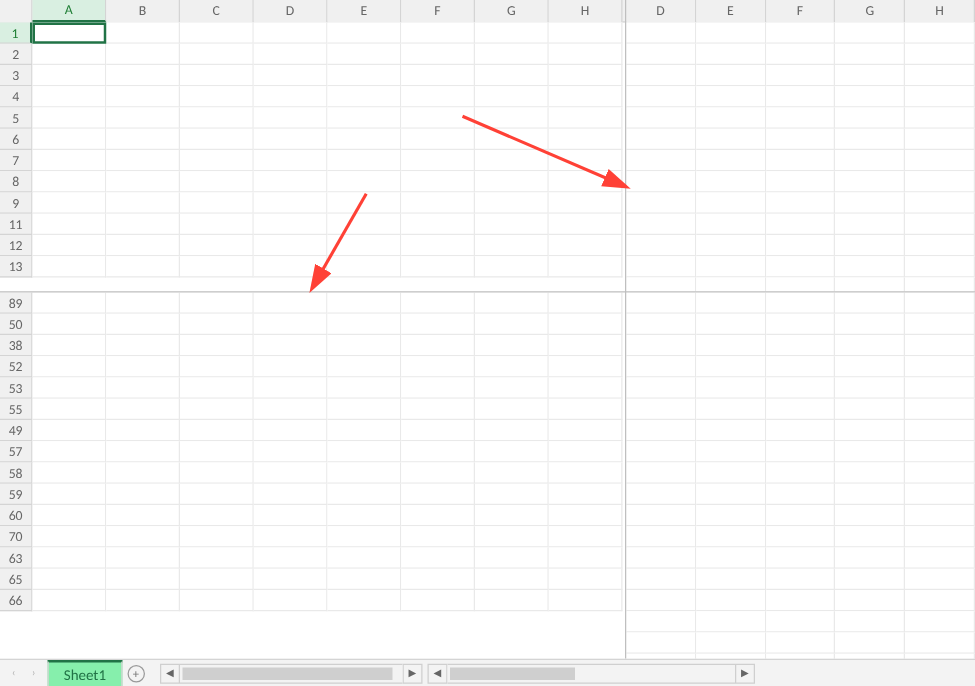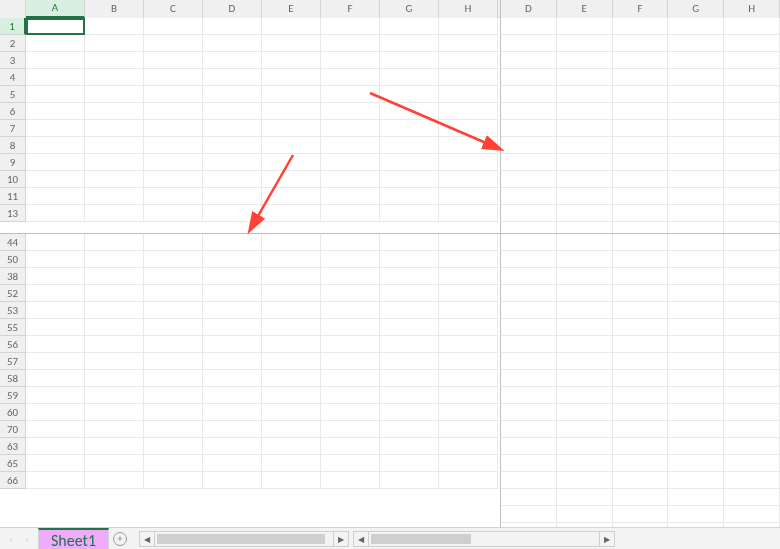--- a/index.html
+++ b/index.html
@@ -102,23 +102,23 @@
     gap: 6px;
   }
   .tab-nav-btn {
     width: 10px; height: 10px;
     display: flex; align-items: center; justify-content: center;
     color: #b0b0b0;
     font-size: 9px;
   }
   .tab {
     padding: 0 12px;
-    font-size: 16px;
+    font-size: 12px;
     line-height: 22px;
-    background: #f0abfc;
+    background: #86efac;
     color: #217346;
     border-top: 2px solid #217346;
     border-left: 1px solid #d4d4d4;
     border-right: 1px solid #d4d4d4;
   }
   .tab-add {
     width: 22px;
     display: flex;
     align-items: center;
     justify-content: center;
@@ -280,32 +280,32 @@
           <div class="cell"></div>
           <div class="cell"></div>
           <div class="cell"></div>
           <div class="cell"></div>
           <div class="cell"></div>
           <div class="cell"></div>
           <div class="cell"></div>
           <div class="cell"></div>
         </div>
         <div class="row">
-          <div class="row-h">10</div>
-          <div class="cell"></div>
-          <div class="cell"></div>
-          <div class="cell"></div>
-          <div class="cell"></div>
-          <div class="cell"></div>
-          <div class="cell"></div>
-          <div class="cell"></div>
-          <div class="cell"></div>
-        </div>
-        <div class="row">
           <div class="row-h">11</div>
+          <div class="cell"></div>
+          <div class="cell"></div>
+          <div class="cell"></div>
+          <div class="cell"></div>
+          <div class="cell"></div>
+          <div class="cell"></div>
+          <div class="cell"></div>
+          <div class="cell"></div>
+        </div>
+        <div class="row">
+          <div class="row-h">12</div>
           <div class="cell"></div>
           <div class="cell"></div>
           <div class="cell"></div>
           <div class="cell"></div>
           <div class="cell"></div>
           <div class="cell"></div>
           <div class="cell"></div>
           <div class="cell"></div>
         </div>
         <div class="row">
@@ -421,21 +421,21 @@
           <div class="cell"></div>
           <div class="cell"></div>
           <div class="cell"></div>
         </div>
       </div>
   </div>
 
   <div class="pane pane-bl">
     <div class="rows">
         <div class="row">
-          <div class="row-h">44</div>
+          <div class="row-h">89</div>
           <div class="cell"></div>
           <div class="cell"></div>
           <div class="cell"></div>
           <div class="cell"></div>
           <div class="cell"></div>
           <div class="cell"></div>
           <div class="cell"></div>
           <div class="cell"></div>
         </div>
         <div class="row">
@@ -487,21 +487,21 @@
           <div class="cell"></div>
           <div class="cell"></div>
           <div class="cell"></div>
           <div class="cell"></div>
           <div class="cell"></div>
           <div class="cell"></div>
           <div class="cell"></div>
           <div class="cell"></div>
         </div>
         <div class="row">
-          <div class="row-h">56</div>
+          <div class="row-h">49</div>
           <div class="cell"></div>
           <div class="cell"></div>
           <div class="cell"></div>
           <div class="cell"></div>
           <div class="cell"></div>
           <div class="cell"></div>
           <div class="cell"></div>
           <div class="cell"></div>
         </div>
         <div class="row">

